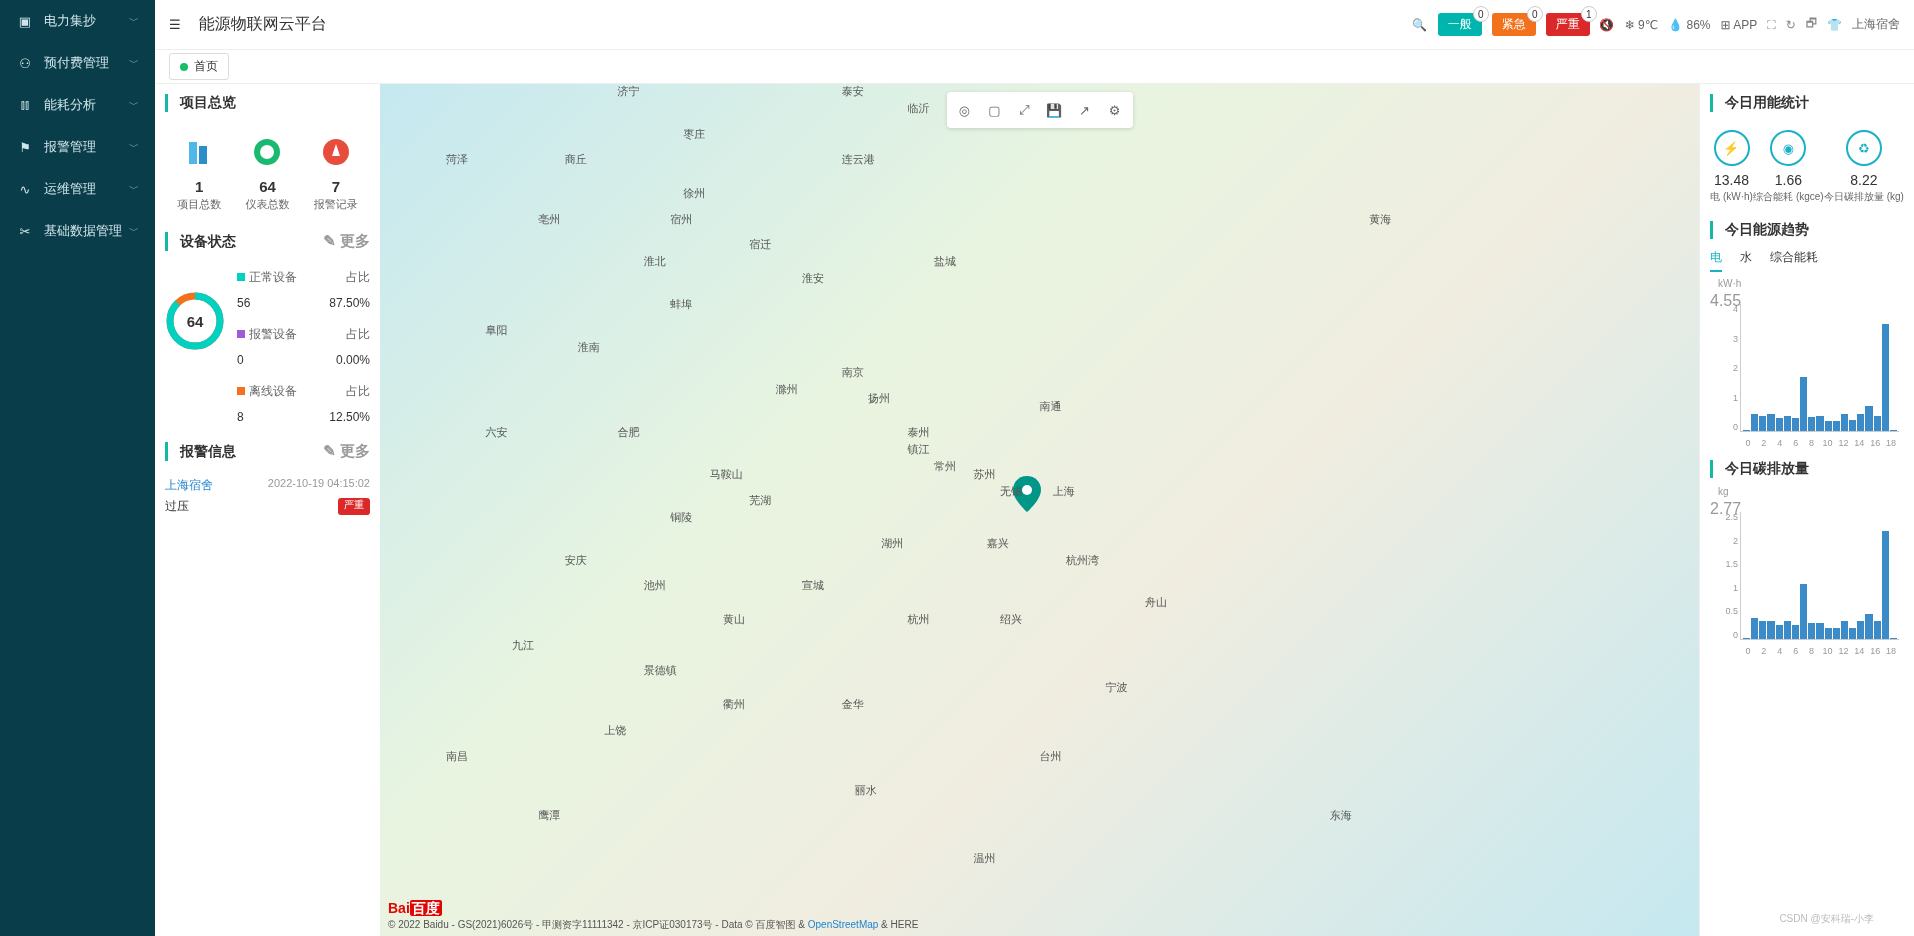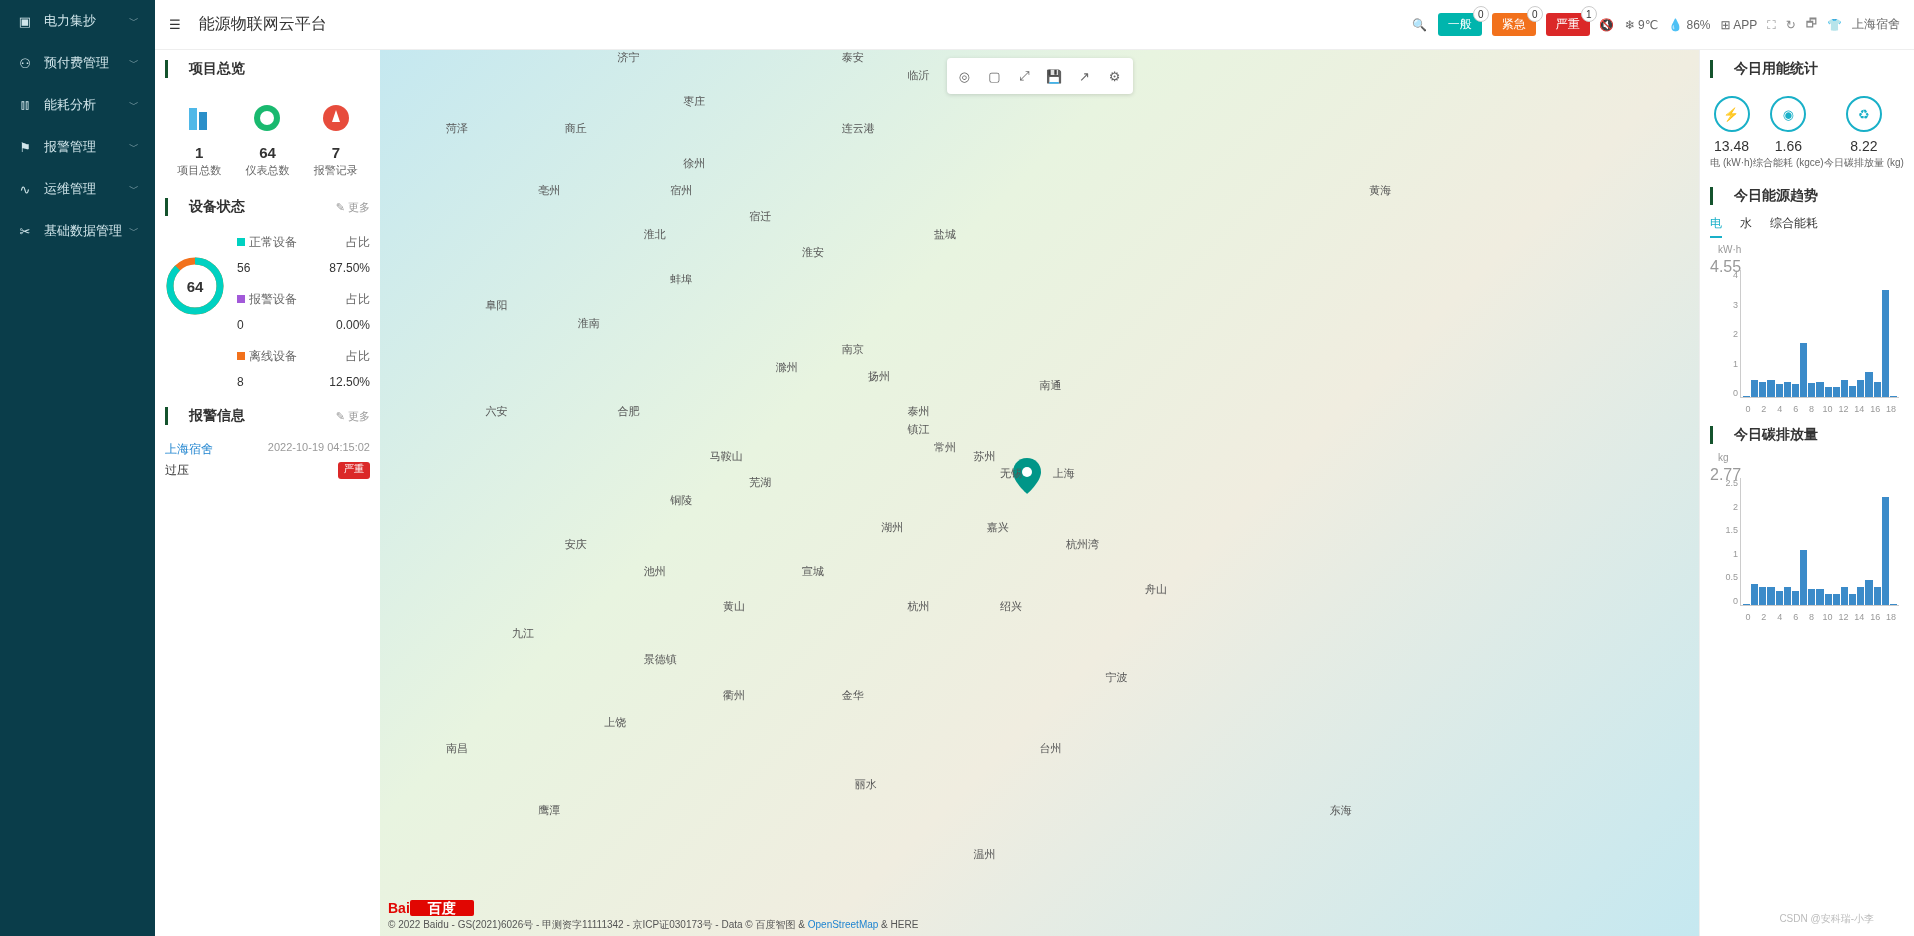--- a/index.html
+++ b/index.html
@@ -20,22 +20,22 @@
 .badge{position:relative;padding:3px 10px;border-radius:3px;color:#fff;font-size:12px}
 .badge .cnt{position:absolute;top:-7px;right:-7px;background:#fff;color:#333;border:1px solid #ccc;border-radius:50%;width:16px;height:16px;font-size:10px;display:flex;align-items:center;justify-content:center}
 .b-teal{background:#00b5ad}.b-orange{background:#f2711c}.b-red{background:#db2828}
 .hico{cursor:pointer;color:#888}
 .tabs{height:34px;border-bottom:1px solid #eee;display:flex;align-items:center;padding:0 14px}
 .tab{padding:4px 10px;border:1px solid #ddd;border-radius:3px;font-size:12px;display:flex;align-items:center;gap:6px;cursor:pointer}
 .tab .dot{width:8px;height:8px;background:#19be6b;border-radius:50%}
 .content{flex:1;display:flex;min-height:0}
 .left-panel{width:225px;padding:10px;display:flex;flex-direction:column;gap:10px}
 .card{background:#fff}
-.card-title{font-size:14px;font-weight:600;border-left:3px solid #14532d;padding-left:21px;margin-bottom:10px;display:flex;align-items:center}
-.card-title .more{margin-left:auto;font-size:11px;color:#999;font-weight:normal;cursor:pointer}
+.card-title{font-size:14px;font-weight:600;border-left:3px solid #14b8a6;padding-left:12px;margin-bottom:10px;display:flex;align-items:center}
+.card-title .more{margin-left:auto;font-size:15px;color:#999;font-weight:bold;cursor:pointer}
 .overview{display:flex;justify-content:space-around;text-align:center;padding:10px 0}
 .ov-item .ico{width:40px;height:40px;margin:0 auto 6px;display:flex;align-items:center;justify-content:center}
 .ov-item .num{font-size:15px;font-weight:600}
 .ov-item .lbl{font-size:11px;color:#666;margin-top:2px}
 .dev-status{display:flex;align-items:flex-start;gap:12px}
 .donut{position:relative;width:60px;height:60px;margin-top:30px}
 .donut svg{transform:rotate(-90deg)}
 .donut .center{position:absolute;inset:0;display:flex;align-items:center;justify-content:center;font-size:15px;font-weight:600}
 .dev-list{flex:1;font-size:12px}
 .dev-row{padding:8px 0}
@@ -128,20 +128,26 @@
         <span>💧 <span>86%</span></span>
         <span>⊞ <span>APP</span></span>
         <span class="hico">⛶</span>
         <span class="hico">↻</span>
         <span class="hico">🗗</span>
         <span class="hico">👕</span>
         <span>上海宿舍</span>
       </div>
     </div>
 
+    <div class="tabs">
+      <div class="tab">
+          <span class="dot"></span>
+          <span>首页</span>
+        </div>
+    </div>
 
     <div class="content">
       <div class="left-panel">
         <div class="card">
           <div class="card-title">项目总览</div>
           <div class="overview">
             <div class="ov-item">
                 <div class="ico">
                   <svg width="32" height="32">
                     <rect x="6" y="6" width="8" height="22" fill="#4fb8e8"></rect>
@@ -303,21 +309,21 @@
             <span class="map-label" style="left:12%;top:85%">鹰潭</span>
             <span class="map-label" style="left:20%;top:68%">景德镇</span>
             <span class="map-label" style="left:10%;top:65%">九江</span>
             <span class="map-label" style="left:35%;top:0%">泰安</span>
             <span class="map-label" style="left:18%;top:0%">济宁</span>
             <span class="map-label" style="left:5%;top:8%">菏泽</span>
             <span class="map-label" style="left:14%;top:8%">商丘</span>
             <span class="map-label" style="left:28%;top:18%">宿迁</span>
             <span class="map-label" style="left:20%;top:20%">淮北</span>
           </div>
-        <div class="map-logo"><span class="bai">Bai</span><span style="background:#e10602;color:#fff;padding:0 18px;border-radius:2px">百度</span></div>
+        <div class="map-logo"><span class="bai">Bai</span><span style="background:#e10602;color:#fff;padding:0 2px;border-radius:2px">百度</span></div>
         <div class="map-attr"><span>© 2022 Baidu - GS(2021)6026号 - 甲测资字11111342 - 京ICP证030173号 - Data © 百度智图 &amp; </span><a>OpenStreetMap</a><span> &amp; HERE</span></div>
       </div>
 
       <div class="right-panel">
         <div class="card">
           <div class="card-title">今日用能统计</div>
           <div class="energy-stats">
             <div class="en-item">
                 <div class="ico">⚡</div>
                 <div class="val">13.48</div>

